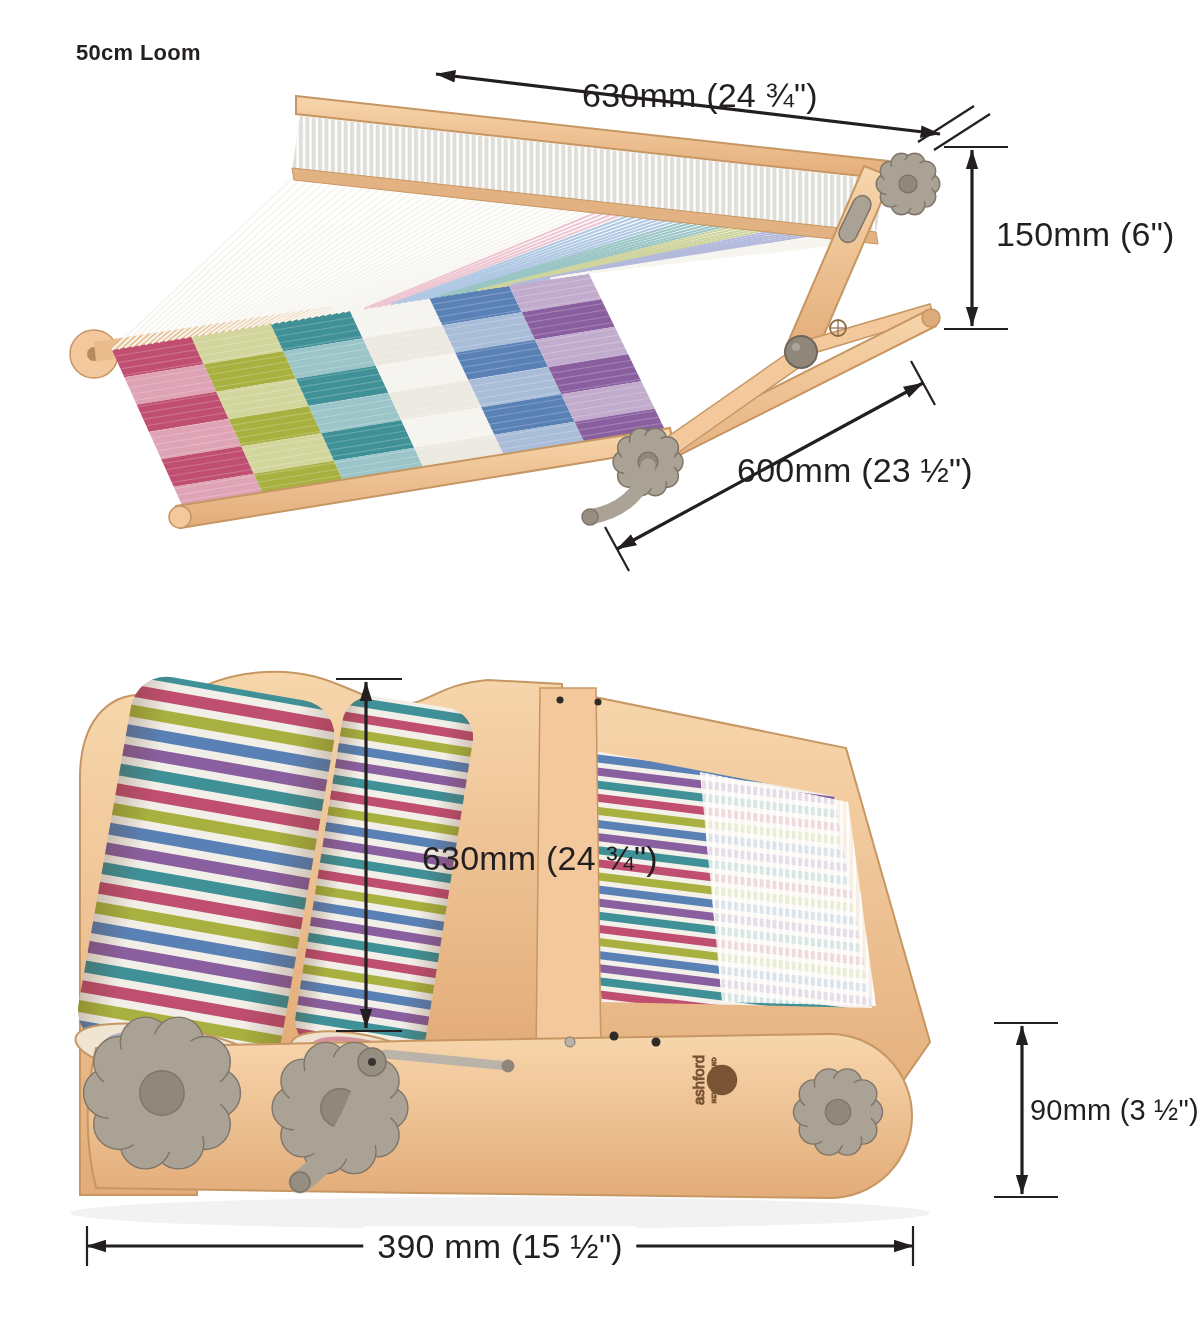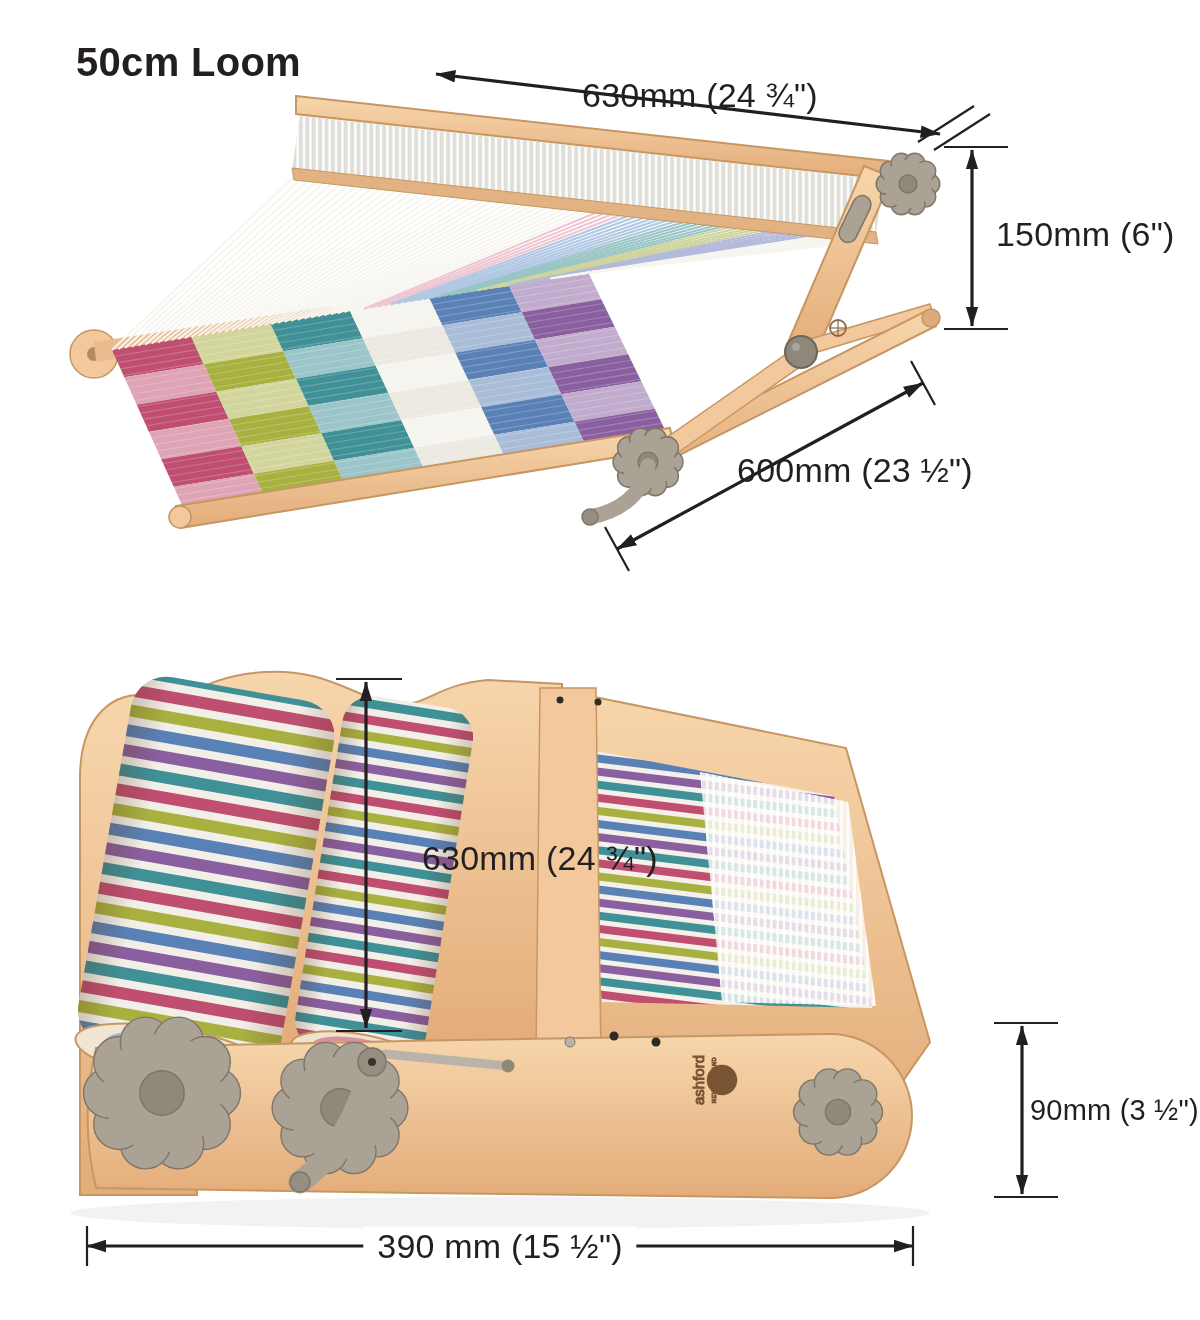--- a/index.html
+++ b/index.html
@@ -1,20 +1,20 @@
 <!DOCTYPE html>
 <html style="--line: #231f20; --wood: #f3c89c; --wood_edge: #c69763; --plastic: #aaa295; --plastic_dark: #7e7568; --f0: #bf4e71; --f1: #a8b140; --f2: #3f9097; --f3: #ece9e0; --f4: #5a81b6; --f5: #8a5f9f;"><head>
 <meta charset="utf-8">
 <style>
   *{margin:0;padding:0;box-sizing:border-box}
   html,body{background:#ffffff}
   body{width:1200px;height:1320px;position:relative;overflow:hidden;
        font-family:"Liberation Sans",sans-serif;color:var(--line,#231f20)}
   #stage{position:absolute;inset:0;width:1200px;height:1320px}
-  #page-title{position:absolute;left:76px;top:40px;font-size:40px;font-weight:bold;
+  #page-title{position:absolute;left:76px;top:40px;font-size:22px;font-weight:bold;
               letter-spacing:.3px;color:var(--line,#231f20)}
   .dim-label{position:absolute;transform:translate(-50%,-50%);font-size:34px;
              white-space:nowrap;color:var(--line,#231f20);letter-spacing:.2px}
   .anchor-left{transform:translate(0,-50%)}
   .small{font-size:29px}
   .boxed{background:#ffffff;padding:0 14px}
   .dim{stroke:var(--line,#231f20);stroke-width:3.2;fill:none}
   .tick{stroke:var(--line,#231f20);stroke-width:2.2;fill:none}
   .arrhead{fill:var(--line,#231f20)}
   .wood{fill:url(#grad-wood);stroke:var(--wood_edge,#c69763);stroke-width:2}

